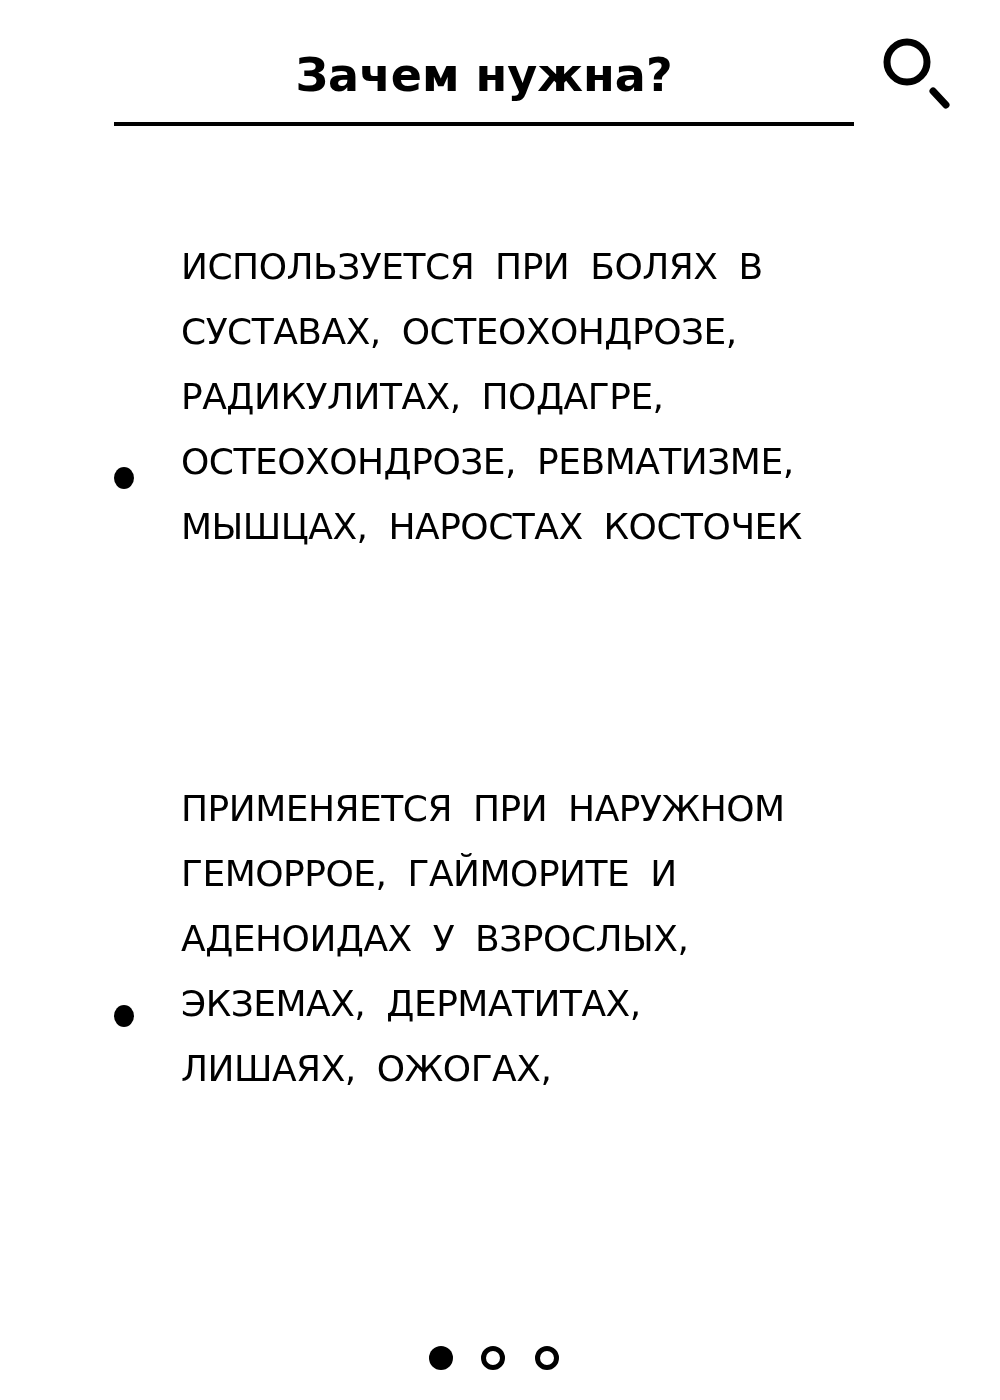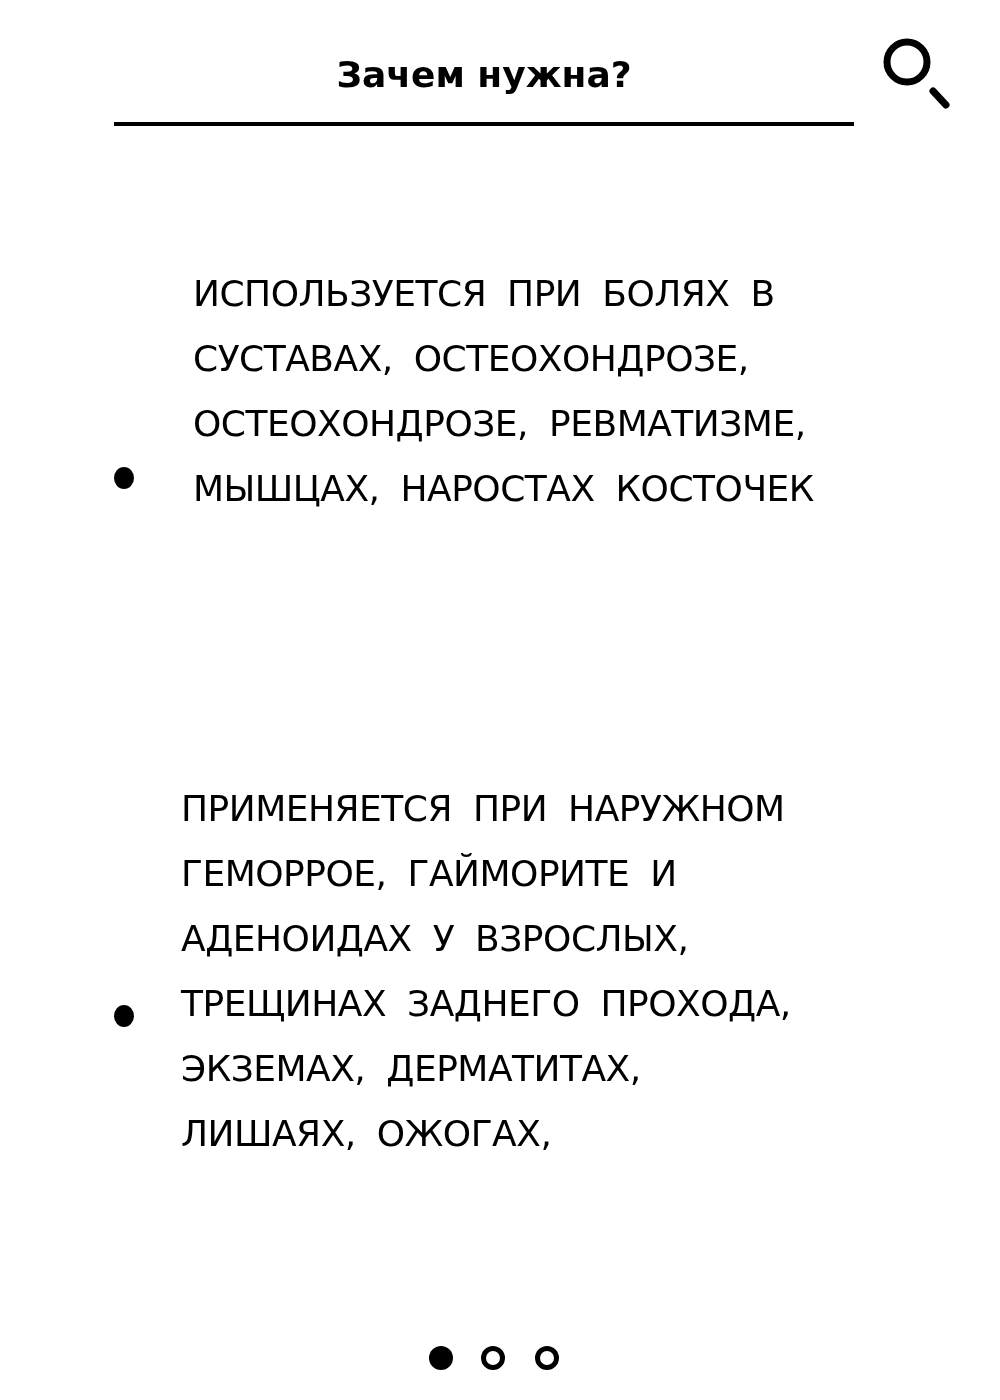--- a/index.html
+++ b/index.html
@@ -1,19 +1,19 @@
 <!DOCTYPE html>
 <html><head>
 <meta charset="utf-8">
 <style>
   html, body { margin: 0; padding: 0; background: #ffffff; }
   body { width: 1000px; height: 1400px; position: relative; overflow: hidden;
          font-family: "DejaVu Sans", "Liberation Sans", sans-serif; color: #000; }
   .header-title { position: absolute; left: 114px; width: 740px; top: 55px; text-align: center;
-         font-size: 36px; font-weight: bold; line-height: 40px; letter-spacing: 0px; }
+         font-size: 46px; font-weight: bold; line-height: 40px; letter-spacing: 0px; }
   .header-rule { position: absolute; left: 114px; top: 122px; width: 740px; height: 4px; background: #000; }
   .search-btn { position: absolute; left: 878px; top: 34px; width: 76px; height: 76px; cursor: pointer; }
   .search-btn svg { width: 76px; height: 76px; display: block; }
   .section { position: absolute; left: 181px; width: 720px; }
   .section .line { display: block; font-size: 36px; line-height: 65px; height: 65px; white-space: nowrap;
          word-spacing: 10px; font-family: "DejaVu Sans", sans-serif; letter-spacing: -0.5px; }
   .bullet { position: absolute; left: 114px; width: 20px; height: 22px; border-radius: 50%; background: #000; }
   .pager { position: absolute; top: 1346px; left: 0; width: 1000px; height: 26px; }
   .dot { position: absolute; top: 0; width: 24px; height: 24px; border-radius: 50%; box-sizing: border-box; cursor: pointer; }
   .dot.active { background: #000; }
@@ -26,33 +26,33 @@
   <div class="header-title">Зачем нужна?</div>
   <div class="header-rule"></div>
   <div class="search-btn">
     <svg viewBox="0 0 76 76">
       <circle cx="29" cy="28" r="20" fill="none" stroke="#000" stroke-width="7"></circle>
       <line x1="55" y1="57" x2="68" y2="71" stroke="#000" stroke-width="7" stroke-linecap="round"></line>
     </svg>
   </div>
 </div>
 
-<div class="section" style="top:261px;margin-left:12px;">
+<div class="section" style="top:234px;">
   <span class="line">ИСПОЛЬЗУЕТСЯ ПРИ БОЛЯХ В</span>
   <span class="line">СУСТАВАХ, ОСТЕОХОНДРОЗЕ,</span>
+  <span class="line">РАДИКУЛИТАХ, ПОДАГРЕ,</span>
   <span class="line">ОСТЕОХОНДРОЗЕ, РЕВМАТИЗМЕ,</span>
   <span class="line">МЫШЦАХ, НАРОСТАХ КОСТОЧЕК</span>
 </div>
 <div class="bullet" style="top:467px;"></div>
 
 <div class="section" style="top:776px;">
   <span class="line">ПРИМЕНЯЕТСЯ ПРИ НАРУЖНОМ</span>
   <span class="line">ГЕМОРРОЕ, ГАЙМОРИТЕ И</span>
   <span class="line">АДЕНОИДАХ У ВЗРОСЛЫХ,</span>
-  <span class="line">ТРЕЩИНАХ ЗАДНЕГО ПРОХОДА,</span>
   <span class="line">ЭКЗЕМАХ, ДЕРМАТИТАХ,</span>
   <span class="line">ЛИШАЯХ, ОЖОГАХ,</span>
 </div>
 <div class="bullet" style="top:1005px;"></div>
 
 <div class="pager">
   <div class="dot active" style="left:429px;"></div>
   <div class="dot inactive" style="left:481px;"></div>
   <div class="dot inactive" style="left:535px;"></div>
 </div>

